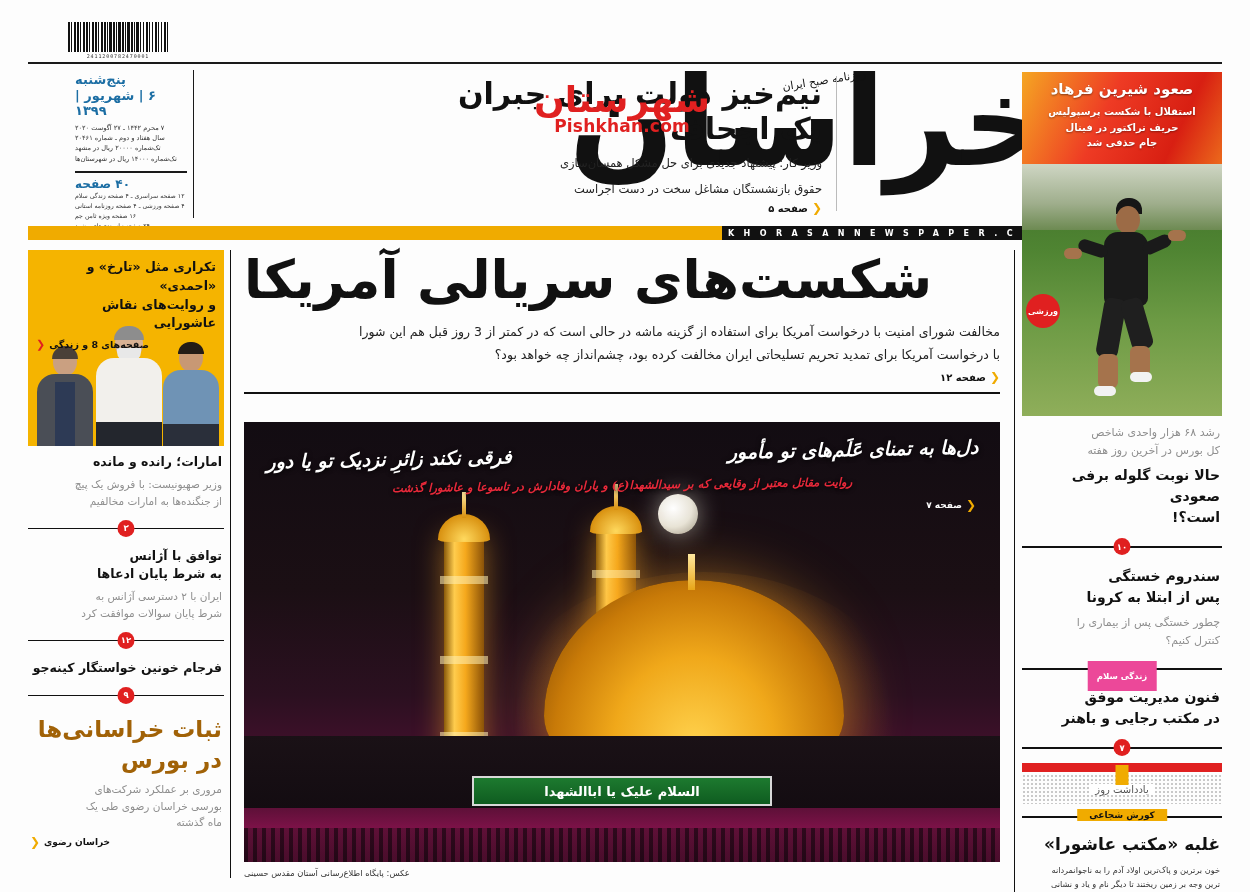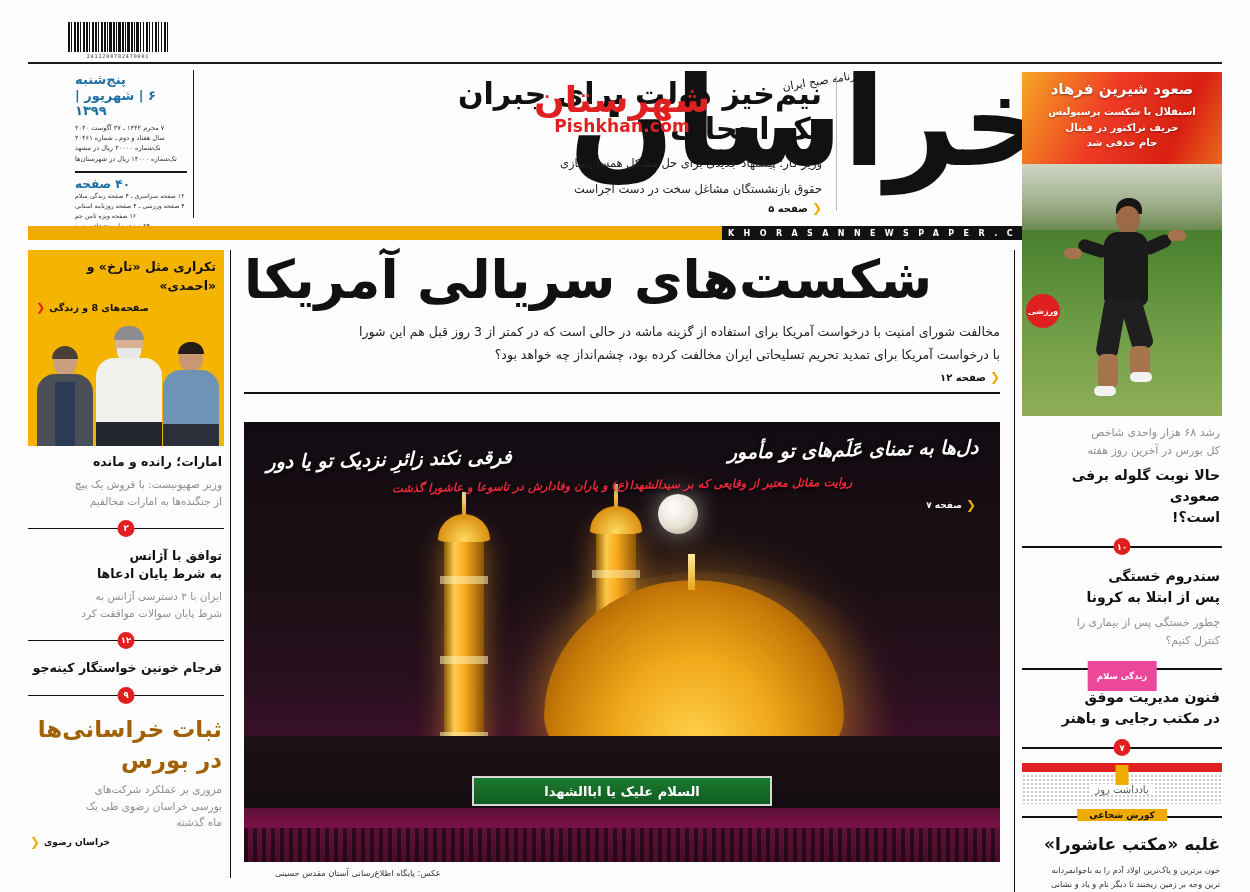--- a/index.html
+++ b/index.html
@@ -196,21 +196,21 @@
   }
   .cal-l2 {
     font-size: 11.5px; color: #e8293a; font-weight: bold;
     font-family: "DejaVu Serif", serif; font-style: italic;
     margin-top: 9px; transform: rotate(-.8deg);
     text-shadow: 0 1px 4px rgba(0,0,0,.95);
   }
   .cal-pg { display: flex; align-items: center; gap: 4px; justify-content: flex-start; margin-top: 6px; padding-right: 2px;}
   .cal-pg .t { font-size: 9px; color: #fff; font-weight: bold; }
 
-  .ph-caption { position: absolute; left: 8px; top: 618px; font-size: 8.4px; color: #333; margin-left: 31px; }
+  .ph-caption { position: absolute; left: 8px; top: 618px; font-size: 8.4px; color: #333; }
 
   
   .sports-card { position: relative; width: 200px; height: 344px; overflow: hidden; }
   .sc-top {
     position: relative; height: 120px;
     background: linear-gradient(115deg,#f5a623 0%, #ee3b24 40%, #d81f12 72%, #f07a1e 100%);
   }
   .sc-h {
     position: absolute; top: 8px; right: 8px; left: 8px; text-align: center;
     font-size: 15px; font-weight: bold; color: #fff;
@@ -335,20 +335,21 @@
     <div class="strip-black">KHORASANNEWSPAPER.COM</div>
     <div class="strip-yellow"></div>
   </div>
 
   <div class="vline" style="left:230px; top:250px; height:628px;"></div>
   <div class="col-left">
 
     <div class="promo-yellow">
       <div class="py-txt">
         <div class="py-h">تکراری مثل «تارخ» و «احمدی»</div>
+        <div class="py-h">و روایت‌های نقاش عاشورایی</div>
         <div class="py-pg">
           <span class="t">صفحه‌های 8 و زندگی</span>
           <span class="chev-r">❮</span>
         </div>
       </div>
       <div class="py-people">
         <div class="pp" style="left:6px; width:62px; height:100px;">
           <div class="head" style="width:24px;height:28px;top:2px;background:#caa081;"></div>
           <div class="head" style="width:26px;height:13px;top:0px;background:#4a4038;border-radius:13px 13px 0 0;"></div>
           <div class="body" style="width:56px;height:72px;background:#4a4e56;"></div>

